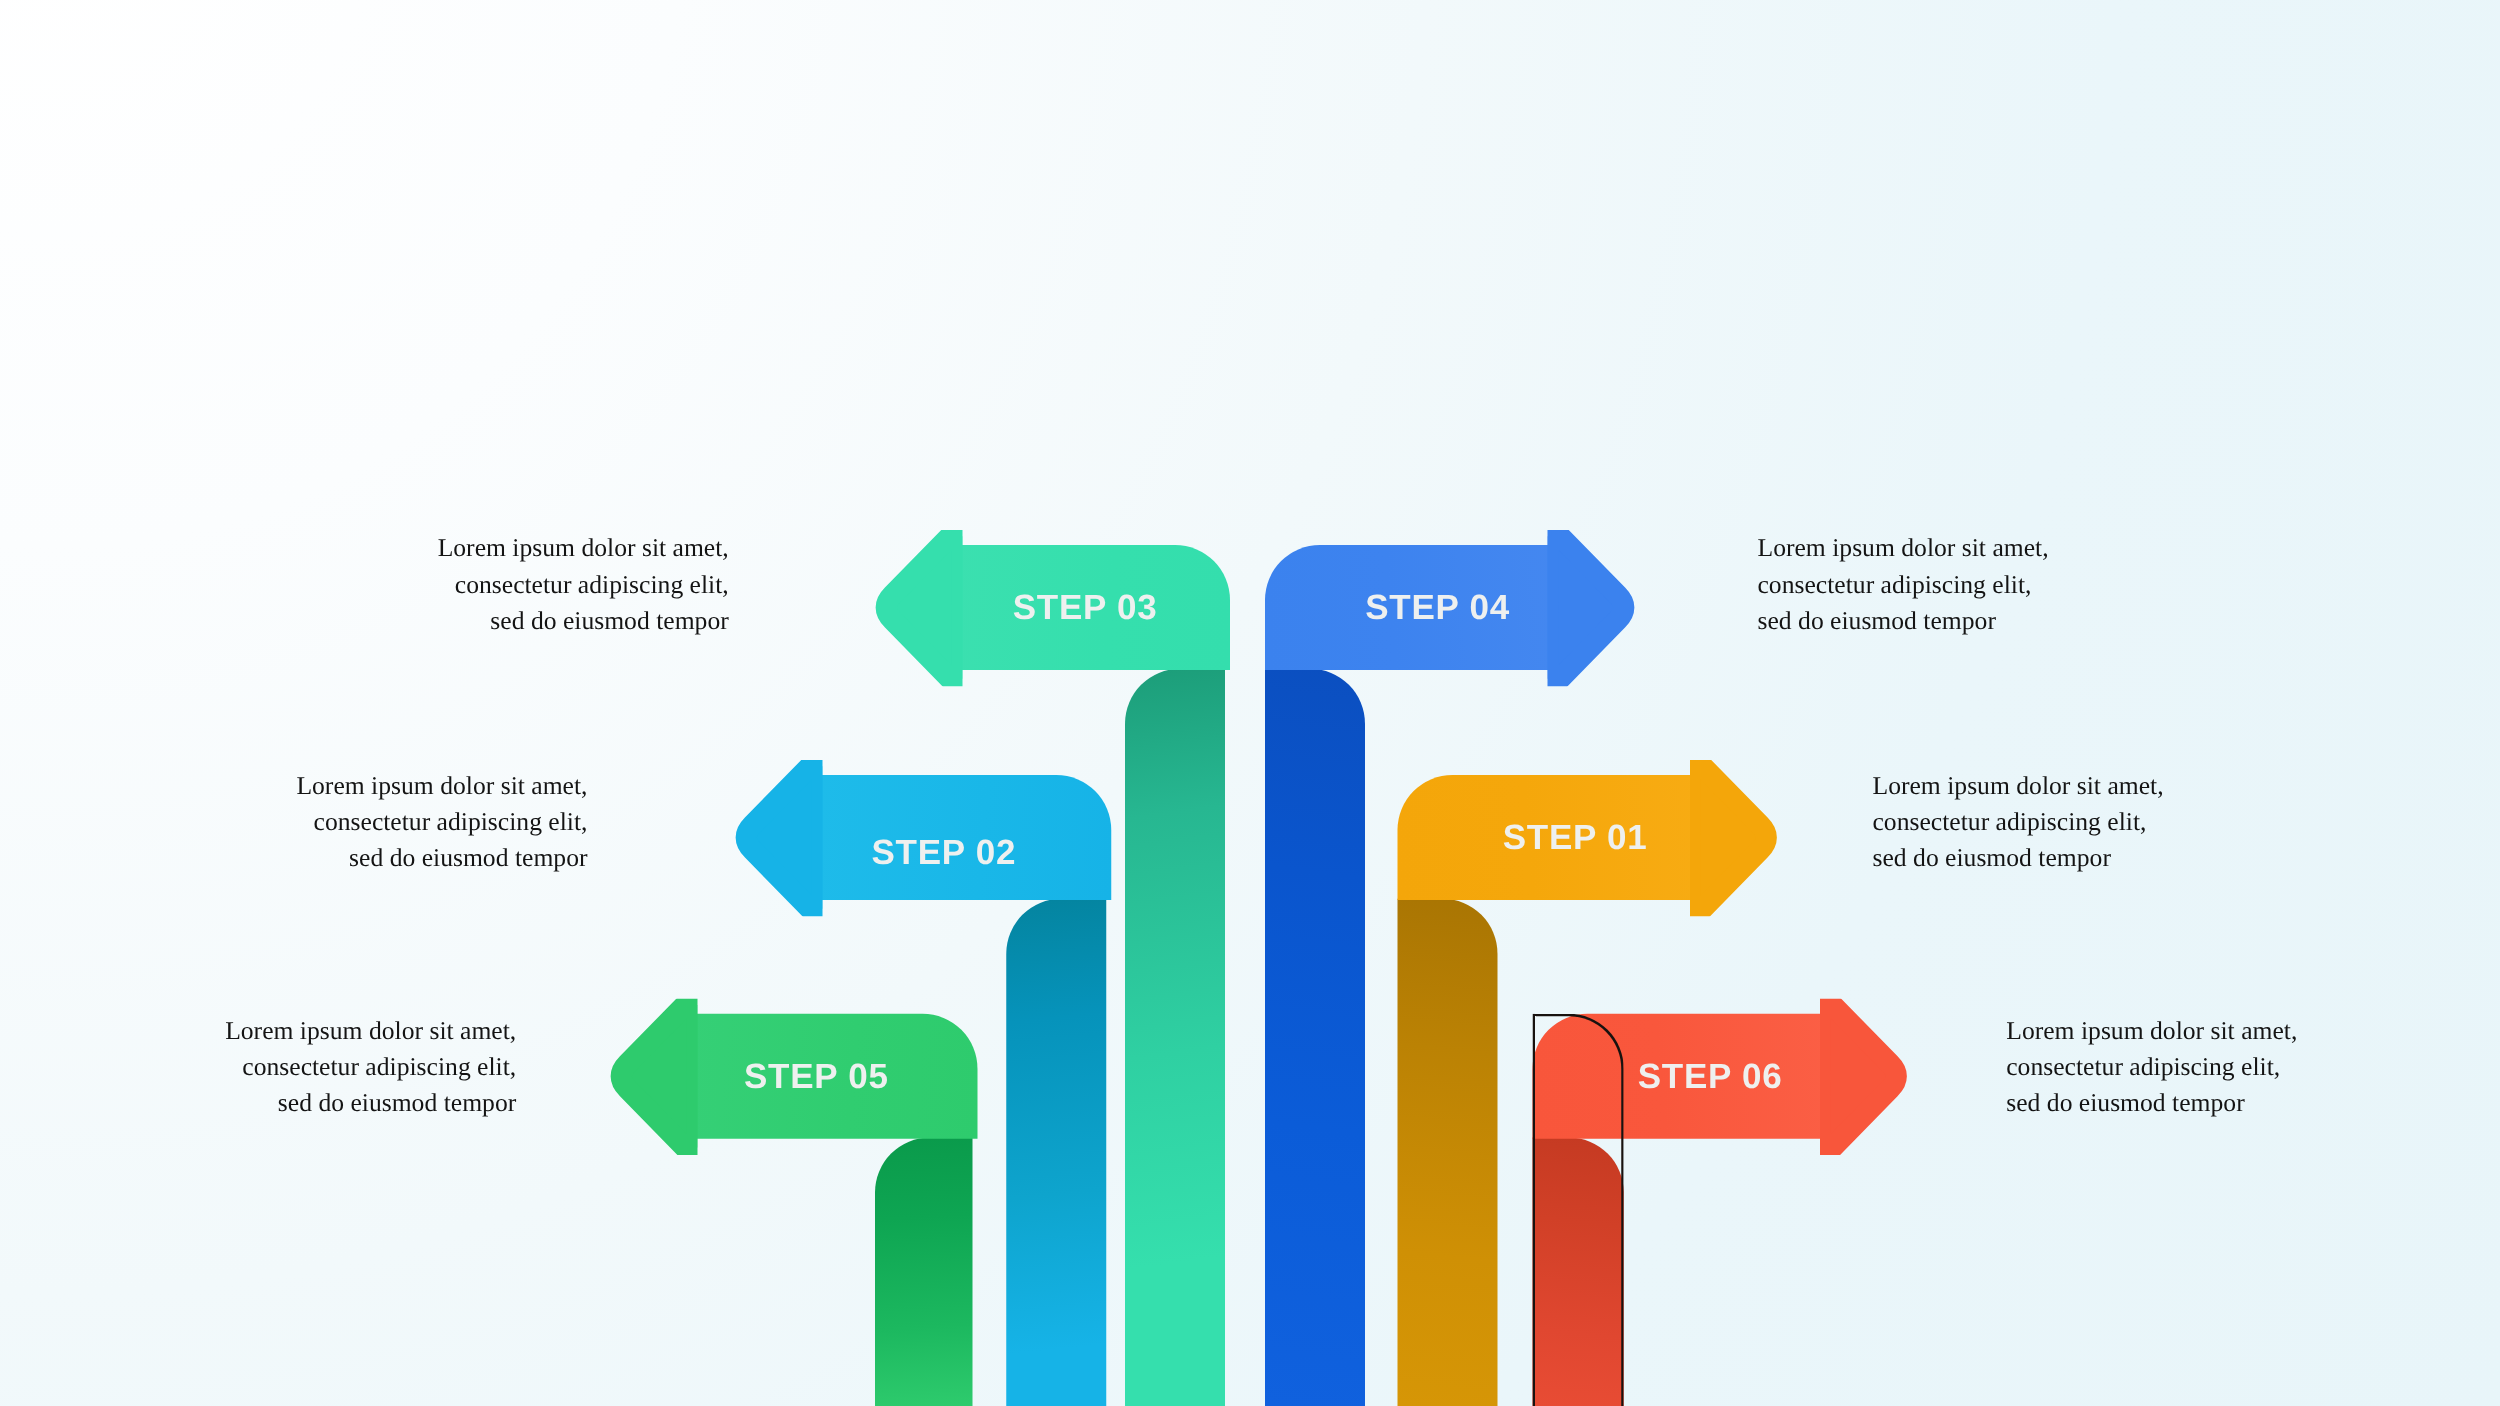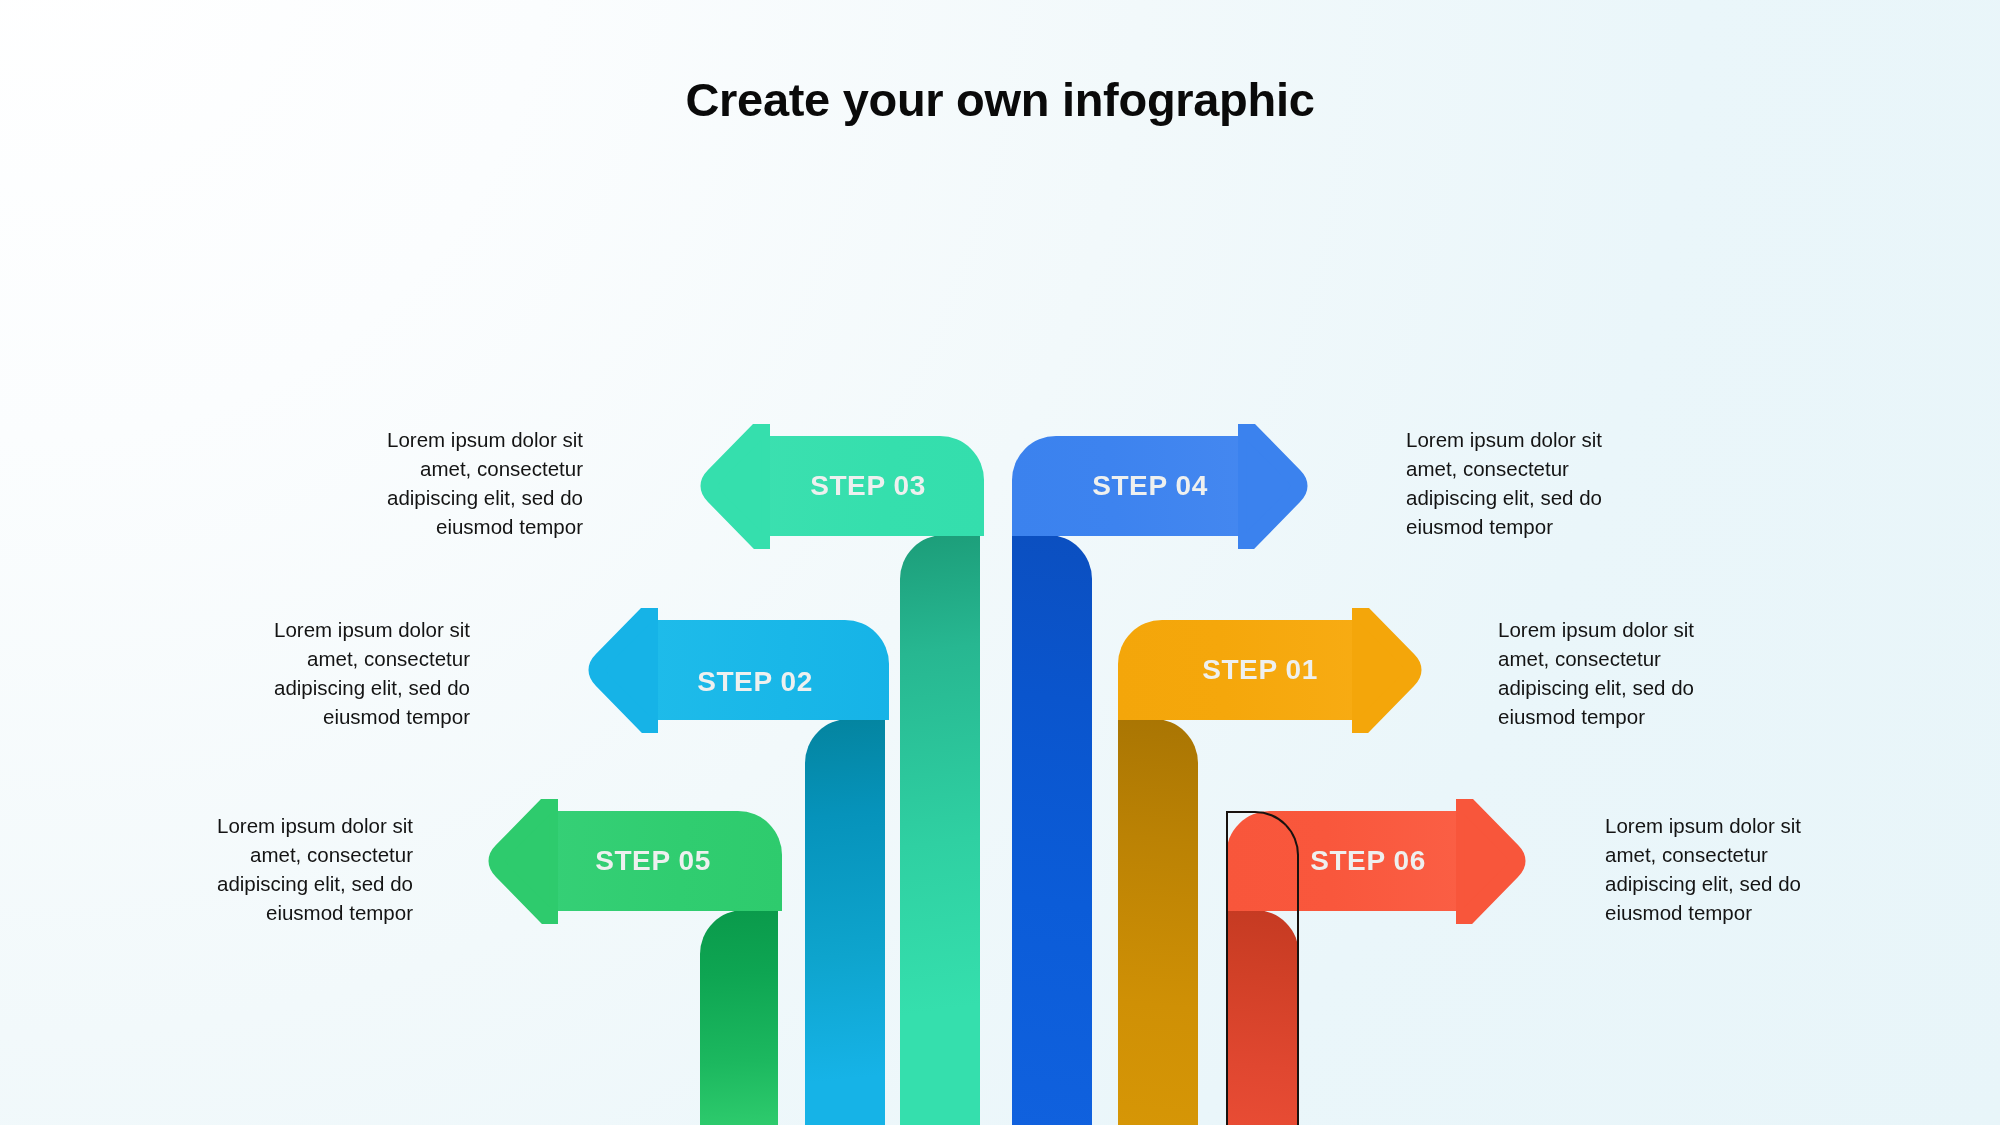--- a/index.html
+++ b/index.html
@@ -34,20 +34,21 @@
     letter-spacing: -0.3px;
   }
 
   
   .desc {
     position: absolute;
     width: 240px;
     font-size: 20.5px;
     line-height: 1.42;
     color: #141414;
+    font-family: Liberation Serif, serif;
   }
   .desc.left  { text-align: right; }
   .desc.right { text-align: left;  }
 
   
   .unit {
     position: absolute;
   }
   .stem {
     position: absolute;
@@ -77,21 +78,20 @@
     border: 2.2px solid #18120f;
     pointer-events: none;
     box-sizing: border-box;
   }
 </style>
 </head>
 <body>
 
 <div id="slide">
 
-  <div id="title">Create your own infographic</div>
 
   <div class="unit">
 
     <div class="stem" style="left:900px; top:535px; width:80px; height:590px;
                 border-top-left-radius:44px;
                 background:linear-gradient(172deg,#1c9d79 0%,#27b791 20%,#2fd0a2 52%,#35dfad 80%,#35dfad 100%);"></div>
 
     <div class="bar" style="left:742px; top:436px; width:242px; height:100px;
                 border-top-right-radius:44px;
                 background:linear-gradient(95deg,#3ce0b0 0%,#35dfad 60%,#34dead 100%);"></div>

